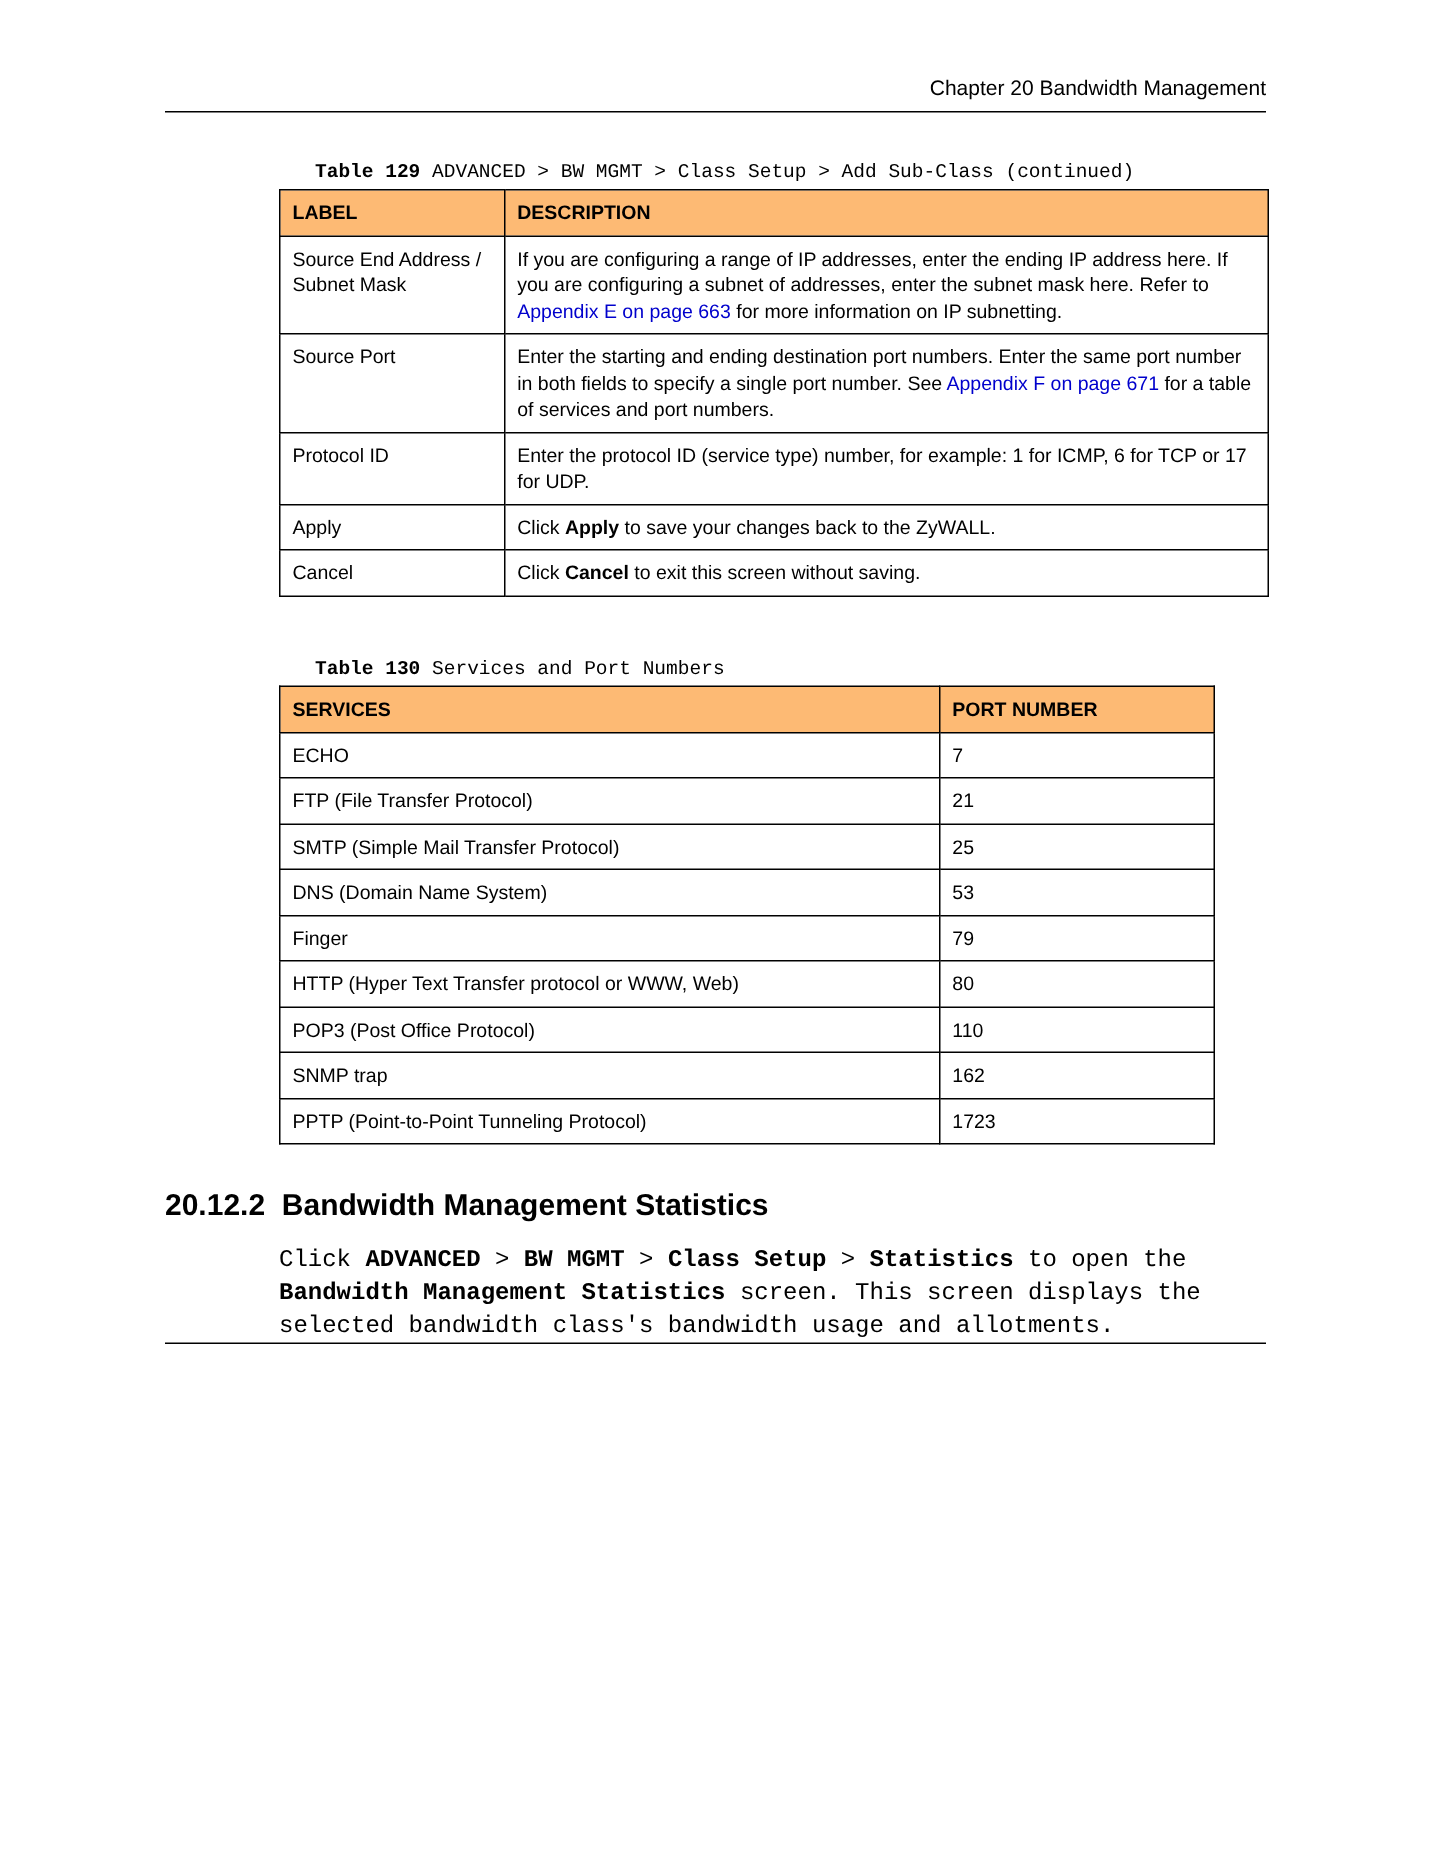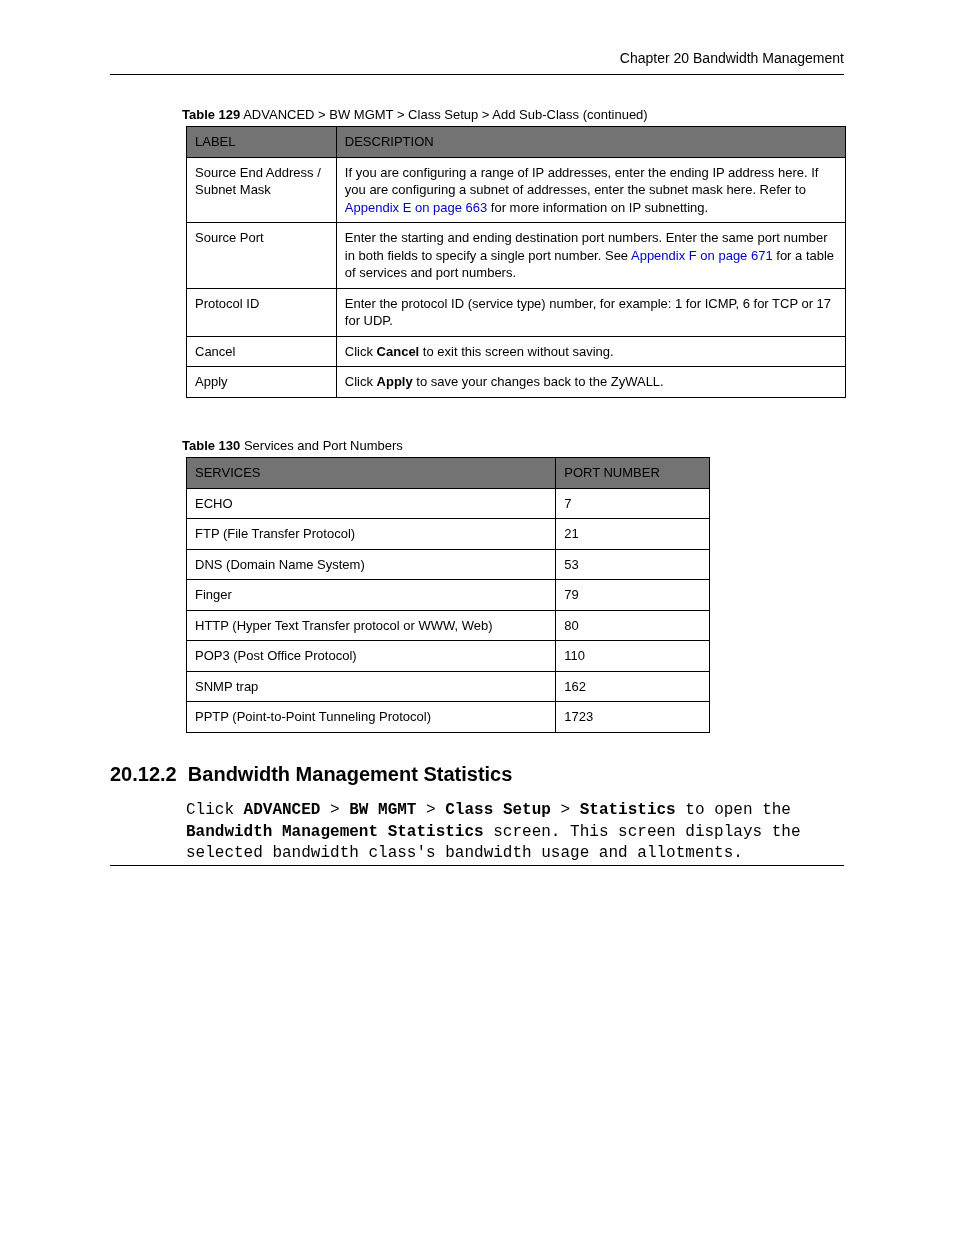--- a/index.html
+++ b/index.html
@@ -24,50 +24,50 @@
       margin-bottom: 8px;
       font-family: Arial, sans-serif;
     }
     .header-rule {
       border: none;
       border-top: 1px solid #000;
       margin-bottom: 32px;
     }
     .table-caption {
       font-size: 13px;
-      font-family: Liberation Sans, sans-serif;
+      font-family: Liberation Mono, monospace;
       margin-bottom: 4px;
-      margin-left: 72px;
+      margin-left: 100px;
     }
     .table-caption b {
       font-weight: bold;
     }
     table {
       border-collapse: collapse;
       margin-left: 76px;
       font-family: Arial, sans-serif;
       font-size: 13px;
     }
     .table-129 {
       width: 660px;
     }
     .table-130 {
-      width: 524px;
+      width: 624px;
       border-radius: 18px;
     }
     th, td {
       border: 1px solid #000;
       padding: 6px 8px;
       text-align: left;
       vertical-align: top;
       line-height: 1.35;
     }
     th {
-      font-weight: normal;
-      background: #737373;
+      font-weight: bold;
+      background: #fdba74;
     }
     .col-label {
       width: 150px;
     }
     .col-desc {
       width: 510px;
     }
     .col-services {
       width: 370px;
     }
@@ -128,29 +128,29 @@
         <td>Source Port</td>
         <td>
           <span>Enter the starting and ending destination port numbers. Enter the same port number in both fields to specify a single port number. See </span><span class="link">Appendix F on page 671</span><span> for a table of services and port numbers.</span>
         </td>
       </tr>
       <tr>
         <td>Protocol ID</td>
         <td>Enter the protocol ID (service type) number, for example: 1 for ICMP, 6 for TCP or 17 for UDP.</td>
       </tr>
       <tr>
+        <td>Apply</td>
+        <td>
+          <span>Click </span><b>Apply</b><span> to save your changes back to the ZyWALL.</span>
+        </td>
+      </tr>
+      <tr>
         <td>Cancel</td>
         <td>
           <span>Click </span><b>Cancel</b><span> to exit this screen without saving.</span>
-        </td>
-      </tr>
-      <tr>
-        <td>Apply</td>
-        <td>
-          <span>Click </span><b>Apply</b><span> to save your changes back to the ZyWALL.</span>
         </td>
       </tr>
     </tbody>
   </table>
 
   <div class="spacer"></div>
 
   <div class="table-caption">
     <b>Table 130</b><span>   Services and Port Numbers</span>
   </div>
@@ -164,20 +164,24 @@
     <tbody id="t130-body">
     <tr>
           <td>ECHO</td>
           <td>7</td>
         </tr>
         <tr>
           <td>FTP (File Transfer Protocol)</td>
           <td>21</td>
         </tr>
         <tr>
+          <td>SMTP (Simple Mail Transfer Protocol)</td>
+          <td>25</td>
+        </tr>
+        <tr>
           <td>DNS (Domain Name System)</td>
           <td>53</td>
         </tr>
         <tr>
           <td>Finger</td>
           <td>79</td>
         </tr>
         <tr>
           <td>HTTP (Hyper Text Transfer protocol or WWW, Web)</td>
           <td>80</td>

